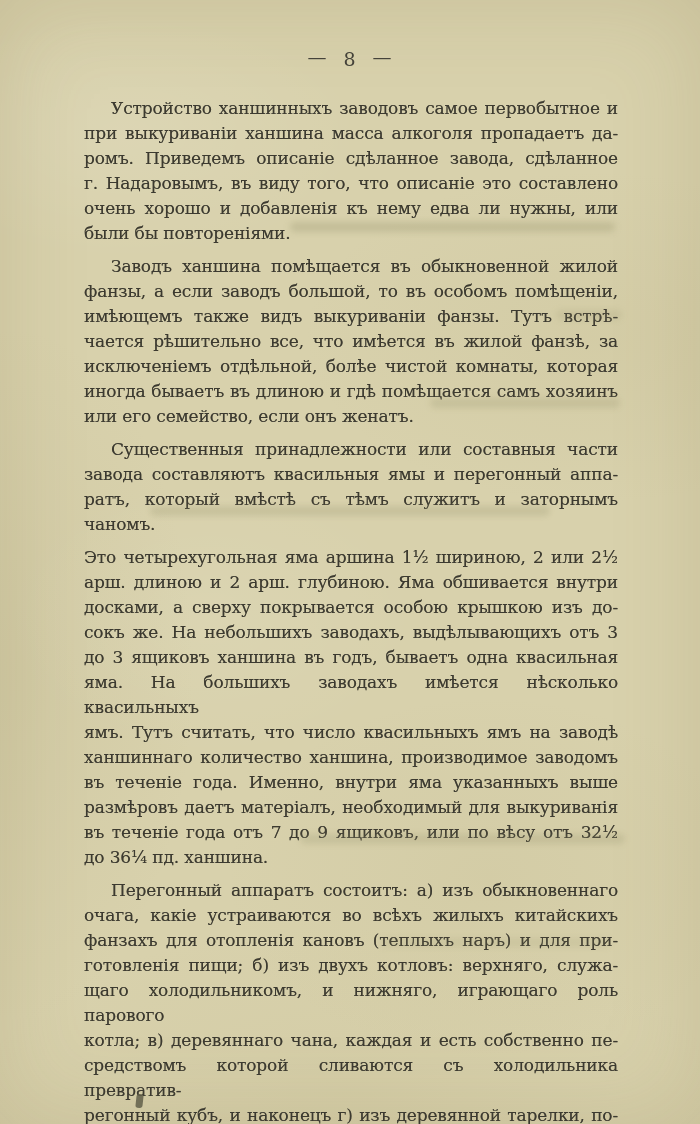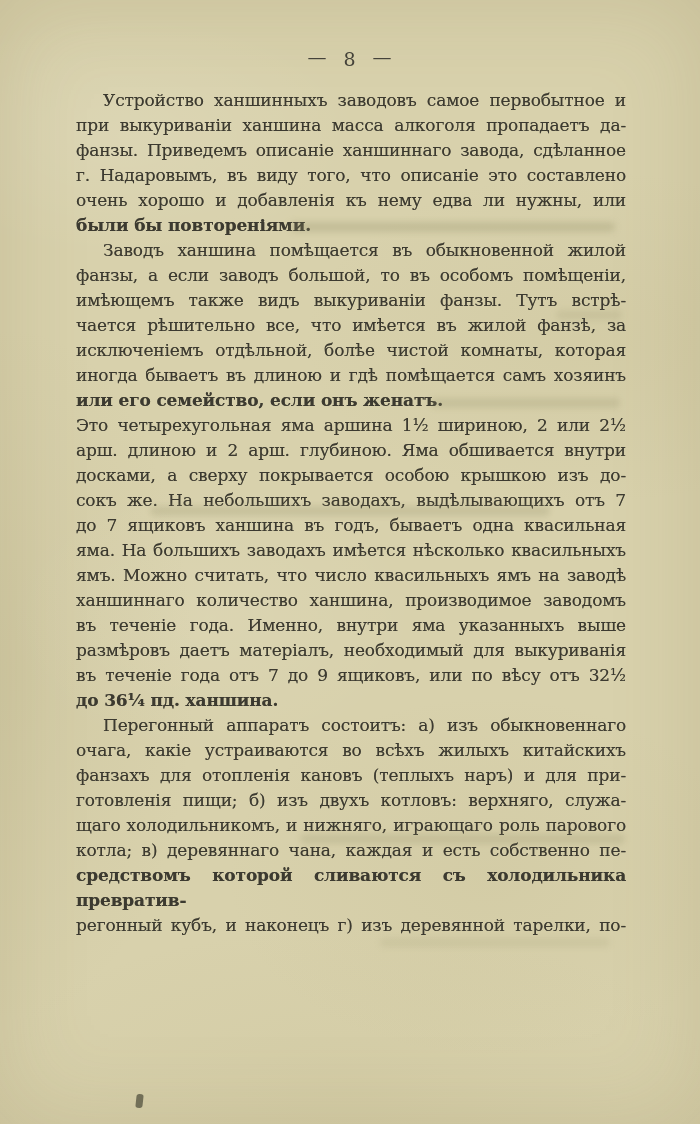--- a/index.html
+++ b/index.html
@@ -47,28 +47,28 @@
     position: absolute;
     top: 88px;
     left: 76px;
     width: 550px;
     font-size: 17px;
     line-height: 25px;
     letter-spacing: -0.15px;
     color: #3c3a30;
     text-shadow: 0 0 0.6px rgba(60,58,48,0.55);
   }
-  .paragraph { margin: 0; }
+  .paragraph { margin: 8px; }
   .line {
     text-align: justify;
     text-align-last: justify;
     white-space: normal;
   }
   .line.first { text-indent: 27px; }
-  .line.last { text-align-last: left; font-weight: bold; }
+  .line.last { text-align-last: left; }
   
   .bleed {
     position: absolute;
     background: rgba(148,146,106,0.30);
     border-radius: 6px;
     filter: blur(3px);
     pointer-events: none;
   }
   .bleed.b1 { top: 222px; left: 290px; width: 325px; height: 10px; }
   .bleed.b2 { top: 398px; left: 430px; width: 190px; height: 10px; opacity: .8; }
@@ -94,42 +94,48 @@
 <div class="scan-page">
 
   <div class="page-header">
     <span class="dash">—</span><span>8</span><span class="dash">—</span>
   </div>
 
   <div class="text-block">
       <div class="paragraph">
         <div class="line first">Устройство ханшинныхъ заводовъ самое первобытное и</div>
         <div class="line">при выкуриваніи ханшина масса алкоголя пропадаетъ да-</div>
-        <div class="line">фанзы. Приведемъ описаніе ханшиннаго завода, сдѣланное</div>
+        <div class="line">ромъ. Приведемъ описаніе сдѣланное завода, сдѣланное</div>
         <div class="line">г. Надаровымъ, въ виду того, что описаніе это составлено</div>
         <div class="line">очень хорошо и добавленія къ нему едва ли нужны, или</div>
         <div class="line last">были бы повтореніями.</div>
       </div>
       <div class="paragraph">
         <div class="line first">Заводъ ханшина помѣщается въ обыкновенной жилой</div>
         <div class="line">фанзы, а если заводъ большой, то въ особомъ помѣщеніи,</div>
         <div class="line">имѣющемъ также видъ выкуриваніи фанзы. Тутъ встрѣ-</div>
         <div class="line">чается рѣшительно все, что имѣется въ жилой фанзѣ, за</div>
         <div class="line">исключеніемъ отдѣльной, болѣе чистой комнаты, которая</div>
         <div class="line">иногда бываетъ въ длиною и гдѣ помѣщается самъ хозяинъ</div>
         <div class="line last">или его семейство, если онъ женатъ.</div>
       </div>
       <div class="paragraph">
+        <div class="line first">Существенныя принадлежности или составныя части</div>
+        <div class="line">завода составляютъ квасильныя ямы и перегонный аппа-</div>
+        <div class="line">ратъ, который вмѣстѣ съ тѣмъ служитъ и заторнымъ</div>
+        <div class="line last">чаномъ.</div>
+      </div>
+      <div class="paragraph">
         <div class="line">Это четырехугольная яма аршина 1¹⁄₂ шириною, 2 или 2¹⁄₂</div>
         <div class="line">арш. длиною и 2 арш. глубиною. Яма обшивается внутри</div>
         <div class="line">досками, а сверху покрывается особою крышкою изъ до-</div>
-        <div class="line">сокъ же. На небольшихъ заводахъ, выдѣлывающихъ отъ 7</div>
-        <div class="line">до 7 ящиковъ ханшина въ годъ, бываетъ одна квасильная</div>
+        <div class="line">сокъ же. На небольшихъ заводахъ, выдѣлывающихъ отъ 3</div>
+        <div class="line">до 3 ящиковъ ханшина въ годъ, бываетъ одна квасильная</div>
         <div class="line">яма. На большихъ заводахъ имѣется нѣсколько квасильныхъ</div>
-        <div class="line">ямъ. Можно считать, что число квасильныхъ ямъ на заводѣ</div>
+        <div class="line">ямъ. Тутъ считать, что число квасильныхъ ямъ на заводѣ</div>
         <div class="line">ханшиннаго количество ханшина, производимое заводомъ</div>
         <div class="line">въ теченіе года. Именно, внутри яма указанныхъ выше</div>
         <div class="line">размѣровъ даетъ матеріалъ, необходимый для выкуриванія</div>
         <div class="line">въ теченіе года отъ 7 до 9 ящиковъ, или по вѣсу отъ 32¹⁄₂</div>
         <div class="line last">до 36¹⁄₄ пд. ханшина.</div>
       </div>
       <div class="paragraph">
         <div class="line first">Перегонный аппаратъ состоитъ: а) изъ обыкновеннаго</div>
         <div class="line">очага, какіе устраиваются во всѣхъ жилыхъ китайскихъ</div>
         <div class="line">фанзахъ для отопленія кановъ (теплыхъ наръ) и для при-</div>

